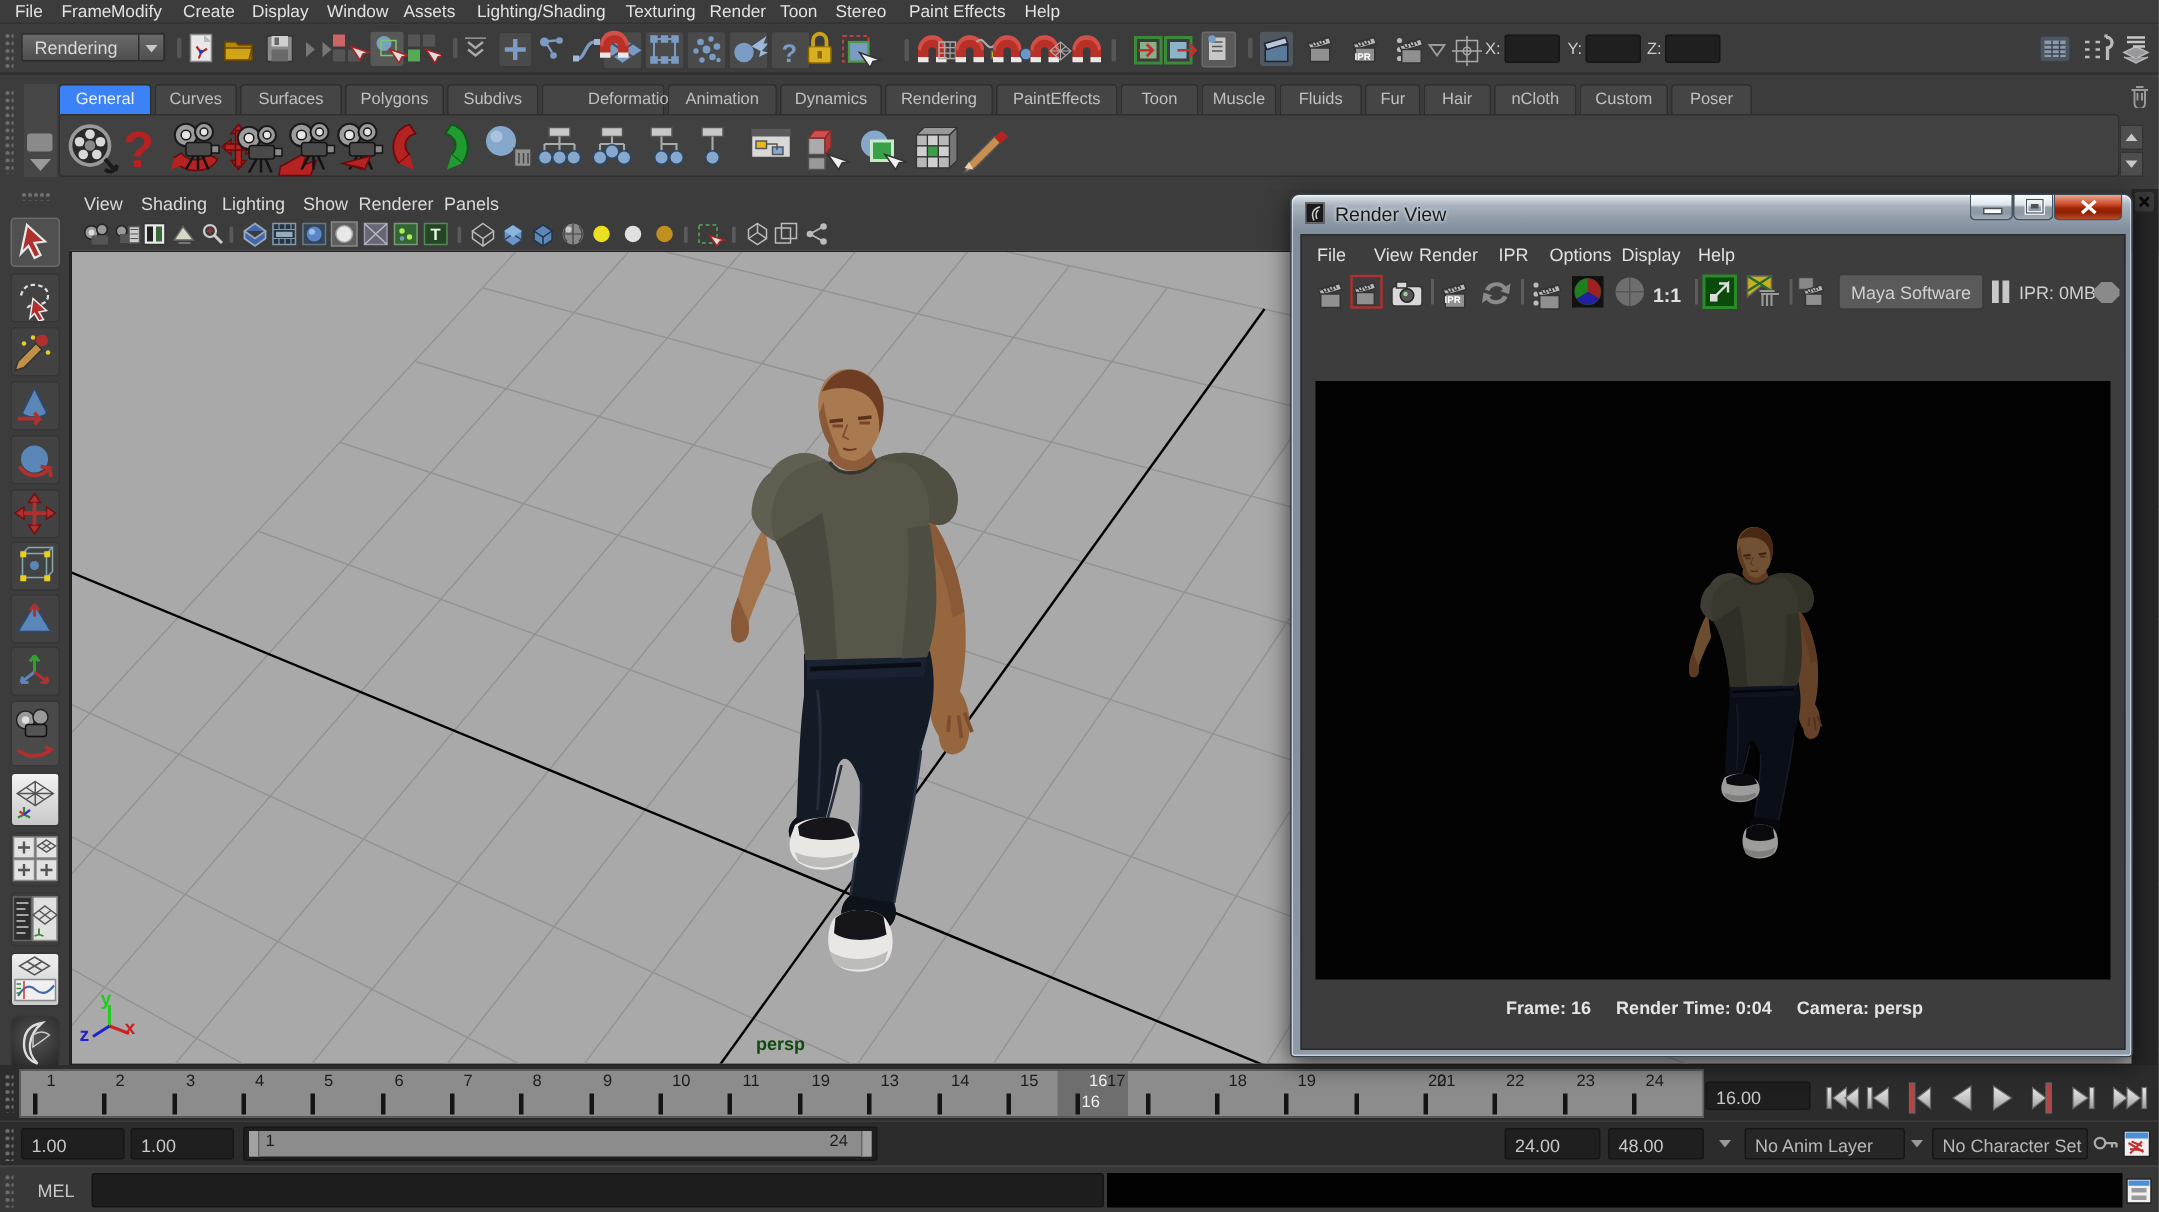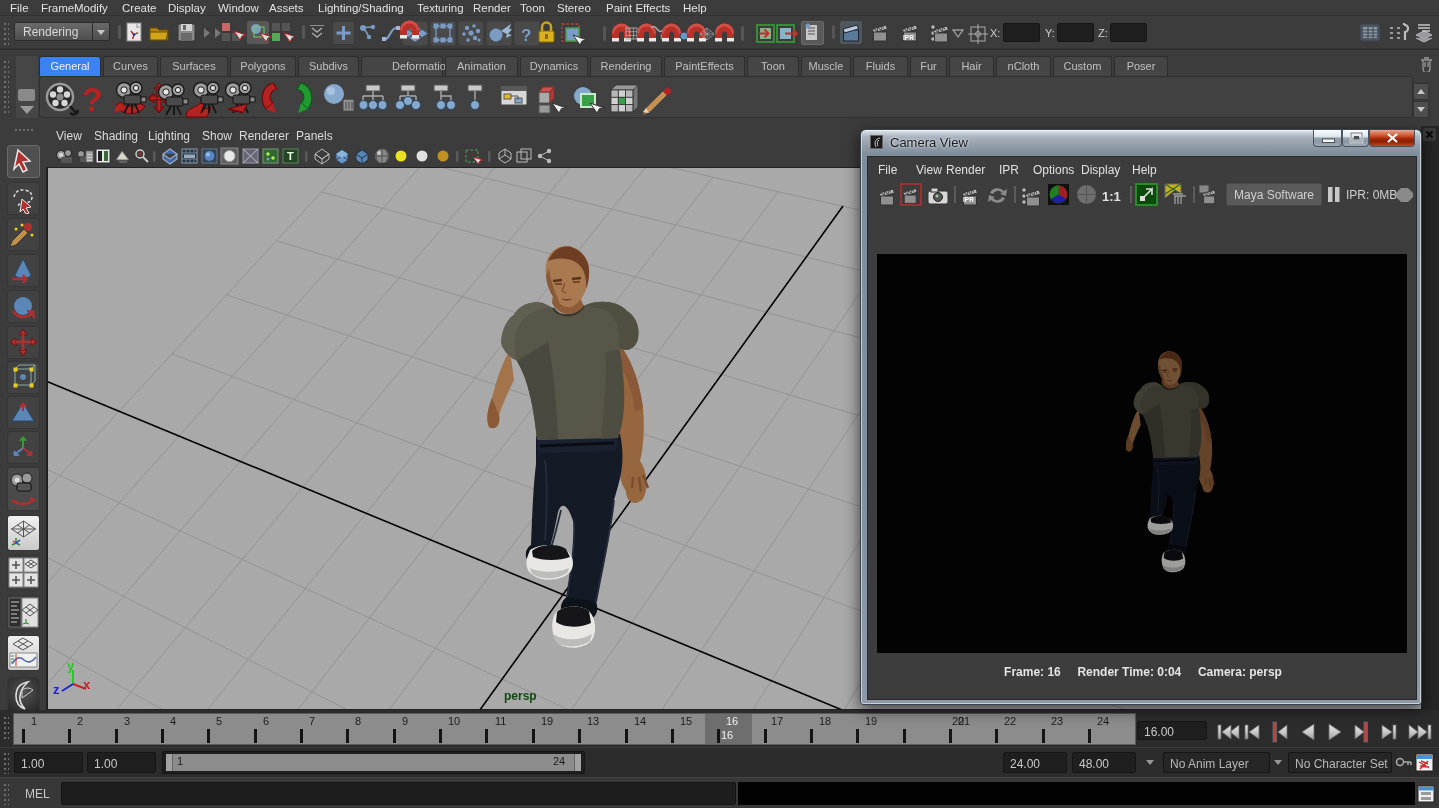--- a/index.html
+++ b/index.html
@@ -754,21 +754,21 @@
         <span class="tnum" style="left:295px;color:#1c1c1c">7</span>
         <span class="tnum" style="left:341px;color:#1c1c1c">8</span>
         <span class="tnum" style="left:388px;color:#1c1c1c">9</span>
         <span class="tnum" style="left:434px;color:#1c1c1c">10</span>
         <span class="tnum" style="left:481px;color:#1c1c1c">11</span>
         <span class="tnum" style="left:527px;color:#1c1c1c">19</span>
         <span class="tnum" style="left:573px;color:#1c1c1c">13</span>
         <span class="tnum" style="left:620px;color:#1c1c1c">14</span>
         <span class="tnum" style="left:666px;color:#1c1c1c">15</span>
         <span class="tnum" style="left:712px;color:#f0f0f0">16</span>
-        <span class="tnum" style="left:757px;color:#1c1c1c">17</span>
+        <span class="tnum" style="left:724px;color:#1c1c1c">17</span>
         <span class="tnum" style="left:805px;color:#1c1c1c">18</span>
         <span class="tnum" style="left:851px;color:#1c1c1c">19</span>
         <span class="tnum" style="left:938px;color:#1c1c1c">20</span>
         <span class="tnum" style="left:944px;color:#1c1c1c">21</span>
         <span class="tnum" style="left:990px;color:#1c1c1c">22</span>
         <span class="tnum" style="left:1037px;color:#1c1c1c">23</span>
         <span class="tnum" style="left:1083px;color:#1c1c1c">24</span>
 <div class="tick" style="left:8px;"></div>
         <div class="tick" style="left:54px;"></div>
         <div class="tick" style="left:101px;"></div>
@@ -889,21 +889,21 @@
         <rect x="2" y="2" width="14" height="3.5" fill="#4a90d8"></rect>
         <rect x="4" y="7" width="10" height="3" fill="#999"></rect>
         <rect x="4" y="12" width="10" height="3" fill="#999"></rect>
       </svg>
 </div>
 
 <div class="abs" id="rv">
 <div style="position:absolute;left:9px;top:5px;width:13px;height:14px;background:#1a1a1a;border:1px solid #666;"><svg width="13" height="14" viewBox="0 0 13 14">
           <path d="M9 2 C4 3 3 7 5 11 M8 4 c-2 1 -2 4 -1 6" stroke="#cfcfcf" stroke-width="1" fill="none"></path>
         </svg></div>
-<div style="position:absolute;left:29px;top:5px;font-size:13px;color:#1a1a1a;text-shadow:0 0 3px #fff;">Camera View</div>
+<div style="position:absolute;left:29px;top:5px;font-size:13px;color:#1a1a1a;text-shadow:0 0 3px #fff;">Render View</div>
 <div id="rvinner">
 <div id="rvmenu">
           <span style="left:10px">File</span>
           <span style="left:48px">View</span>
           <span style="left:78px">Render</span>
           <span style="left:131px">IPR</span>
           <span style="left:165px">Options</span>
           <span style="left:213px">Display</span>
           <span style="left:264px">Help</span>
         </div>

